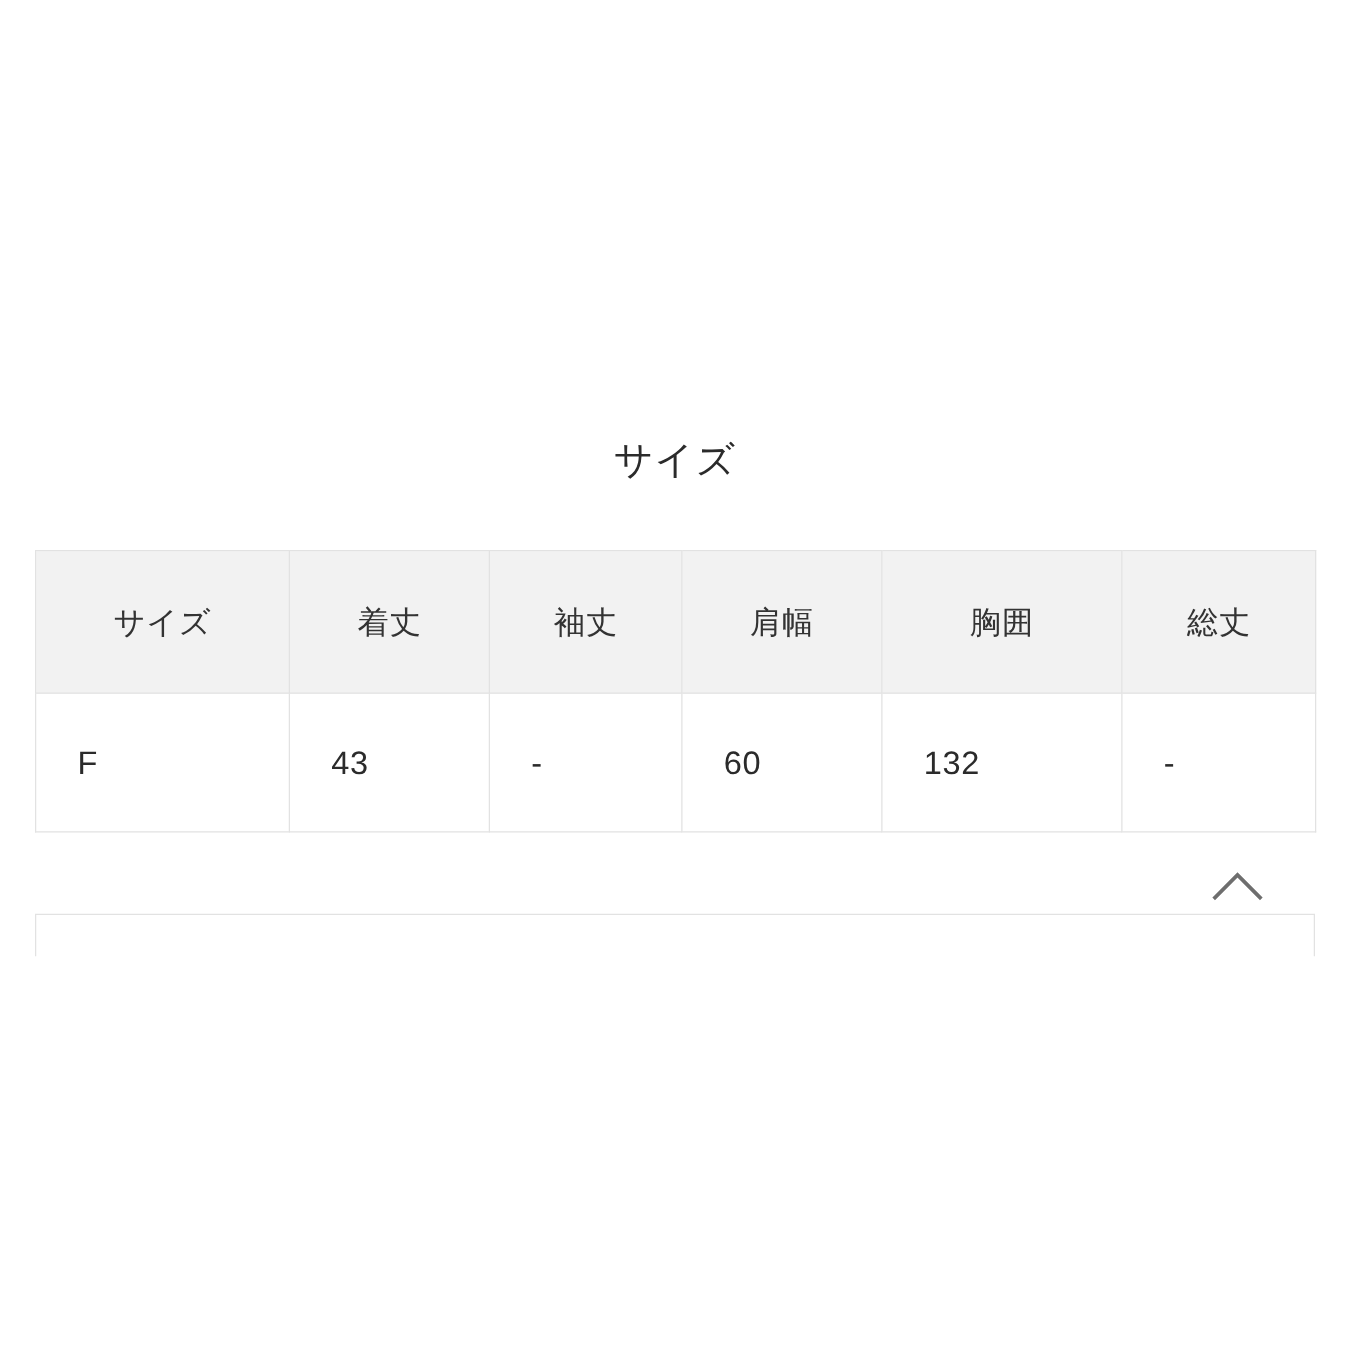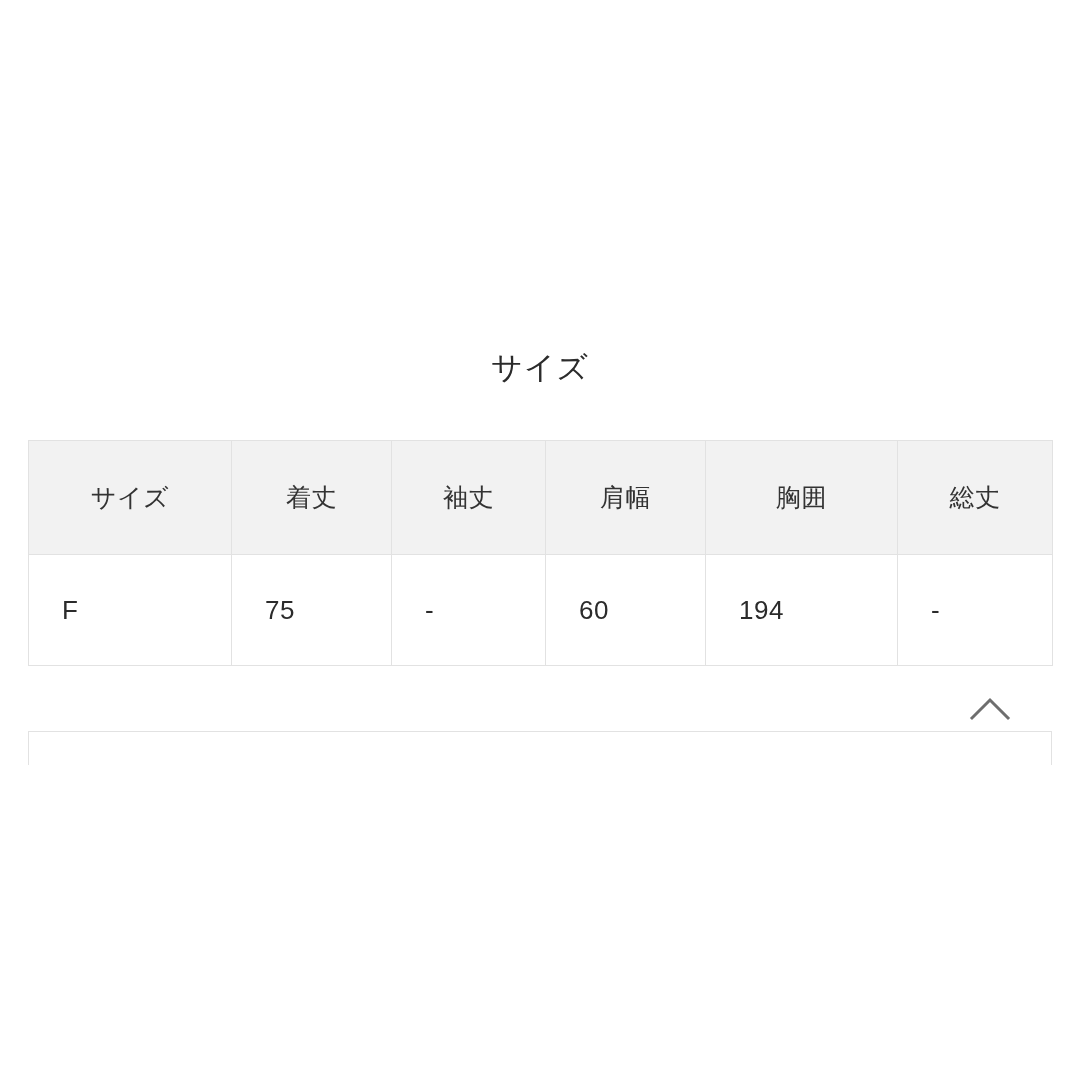--- a/index.html
+++ b/index.html
@@ -171,24 +171,24 @@
           <th>着丈</th>
           <th>袖丈</th>
           <th>肩幅</th>
           <th>胸囲</th>
           <th>総丈</th>
         </tr>
       </thead>
       <tbody>
         <tr>
           <td>F</td>
-          <td>75</td>
+          <td>43</td>
           <td>-</td>
           <td>60</td>
-          <td>194</td>
+          <td>132</td>
           <td>-</td>
         </tr>
       </tbody>
     </table>
   </div>
 
   <div class="next-panel">
     <div class="next-panel-text">‥</div>
   </div>
 

